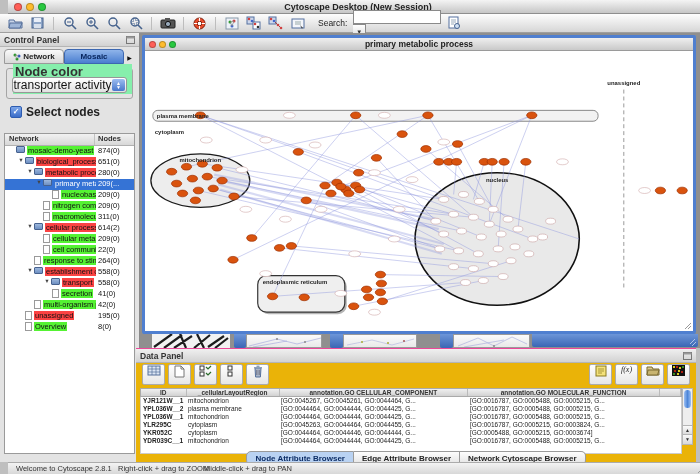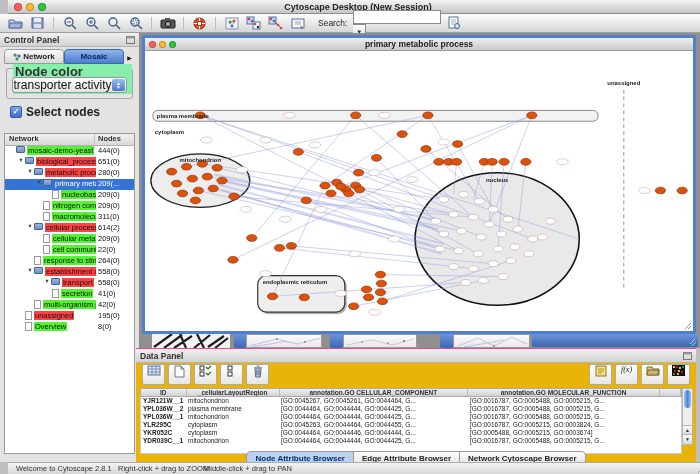--- a/index.html
+++ b/index.html
@@ -286,21 +286,21 @@
     <div class="treebox">
       <div class="thead">
         <div class="c1">Network</div>
         <div class="c2">Nodes</div>
       </div>
       <div id="tree-rows">
           <div class="trow" style="padding-left: 3px;">
             <span class="arrow"></span>
             <span class="fic"></span>
             <span class="chip green">mosaic-demo-yeast</span>
-            <span class="cnt">444(0)</span>
+            <span class="cnt">874(0)</span>
           </div>
           <div class="trow" style="padding-left: 12px;">
             <span class="arrow">▼</span>
             <span class="fic"></span>
             <span class="chip red">biological_process</span>
             <span class="cnt">651(0)</span>
           </div>
           <div class="trow" style="padding-left: 21px;">
             <span class="arrow">▼</span>
             <span class="fic"></span>

